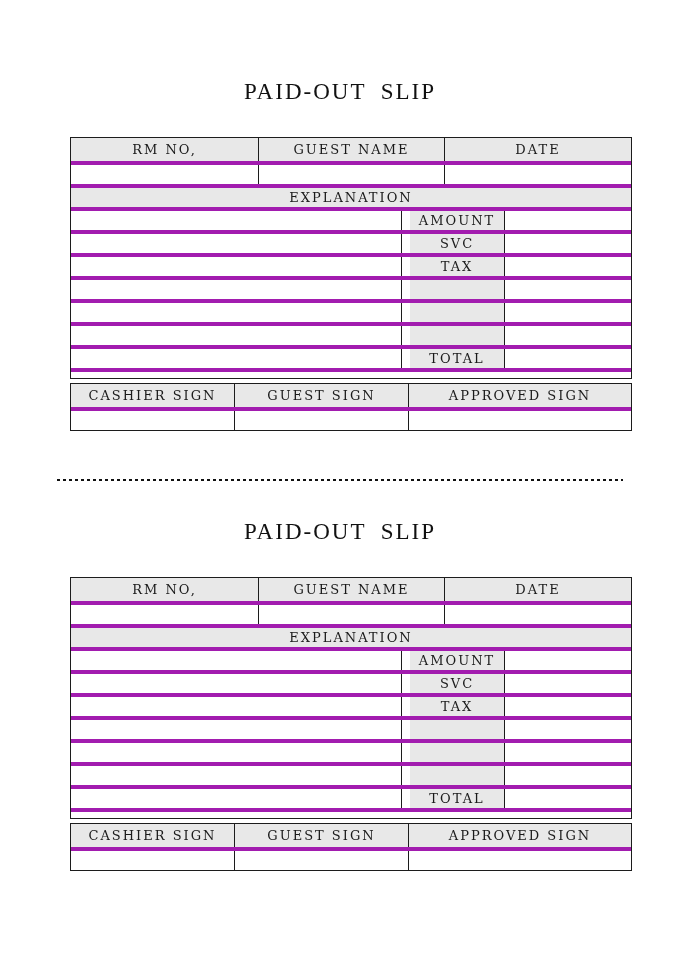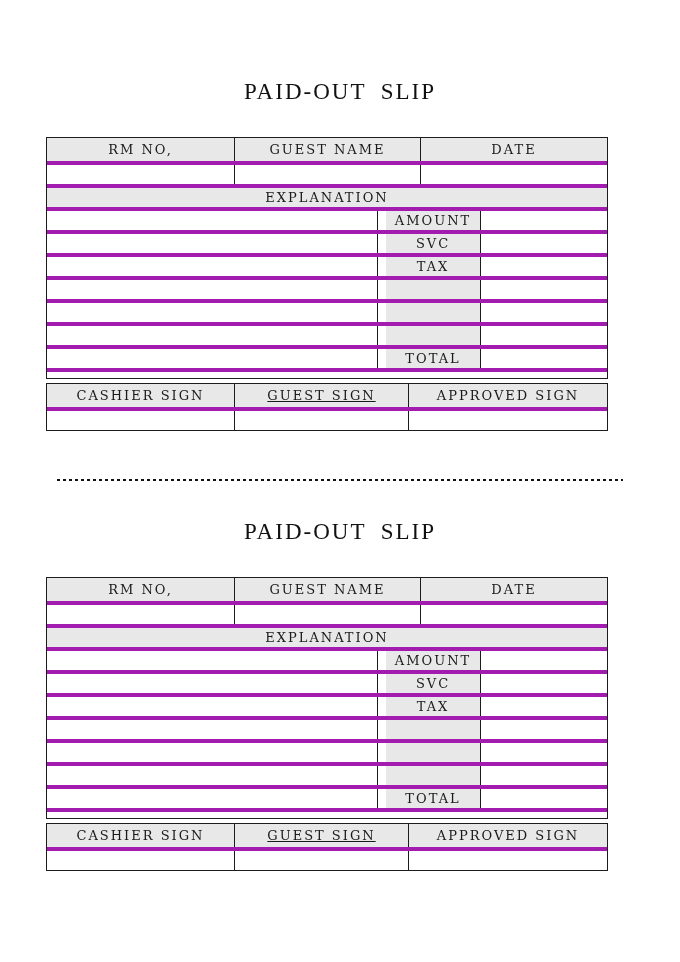--- a/index.html
+++ b/index.html
@@ -23,21 +23,21 @@
     font-weight: normal;
     letter-spacing: 2px;
     word-spacing: 7px;
     color: #111;
   }
   .title-1 { top: 79px; }
   .title-2 { top: 519px; }
 
   .form {
     position: absolute;
-    left: 46px;
+    left: 70px;
     width: 562px;
     font-size: 13px;
     letter-spacing: 2px;
   }
   .form-1 { top: 137px; }
   .form-2 { top: 577px; }
 
   .tbl { border: 1px solid #1c1c1c; background: #fff; }
   .row { display: flex; height: 23px; align-items: stretch; }
   .row + .row { border-top: 4px solid #a21caf; }
@@ -53,22 +53,22 @@
   .cell:last-child { border-right: none; flex: 1 1 auto; }
   .fill { background: var(--header-fill, #e8e8e8); }
 
   
   .col-eq-1 { width: 188px; }
   .col-eq-2 { width: 186px; }
   
   .col-it-1 { width: 331px; }
   .col-it-2 { width: 95px; margin-left: 8px; }
   
-  .col-sg-1 { width: 188px; }
-  .col-sg-2 { width: 174px; text-decoration: underline; }
+  .col-sg-1 { width: 164px; }
+  .col-sg-2 { width: 174px; }
 
   .gap { height: 4px; }
 
   .cut-line {
     position: absolute;
     top: 479px;
     left: 57px;
     width: 566px;
     height: 2px;
     background: repeating-linear-gradient(90deg, #111 0 3px, transparent 3px 6px);

